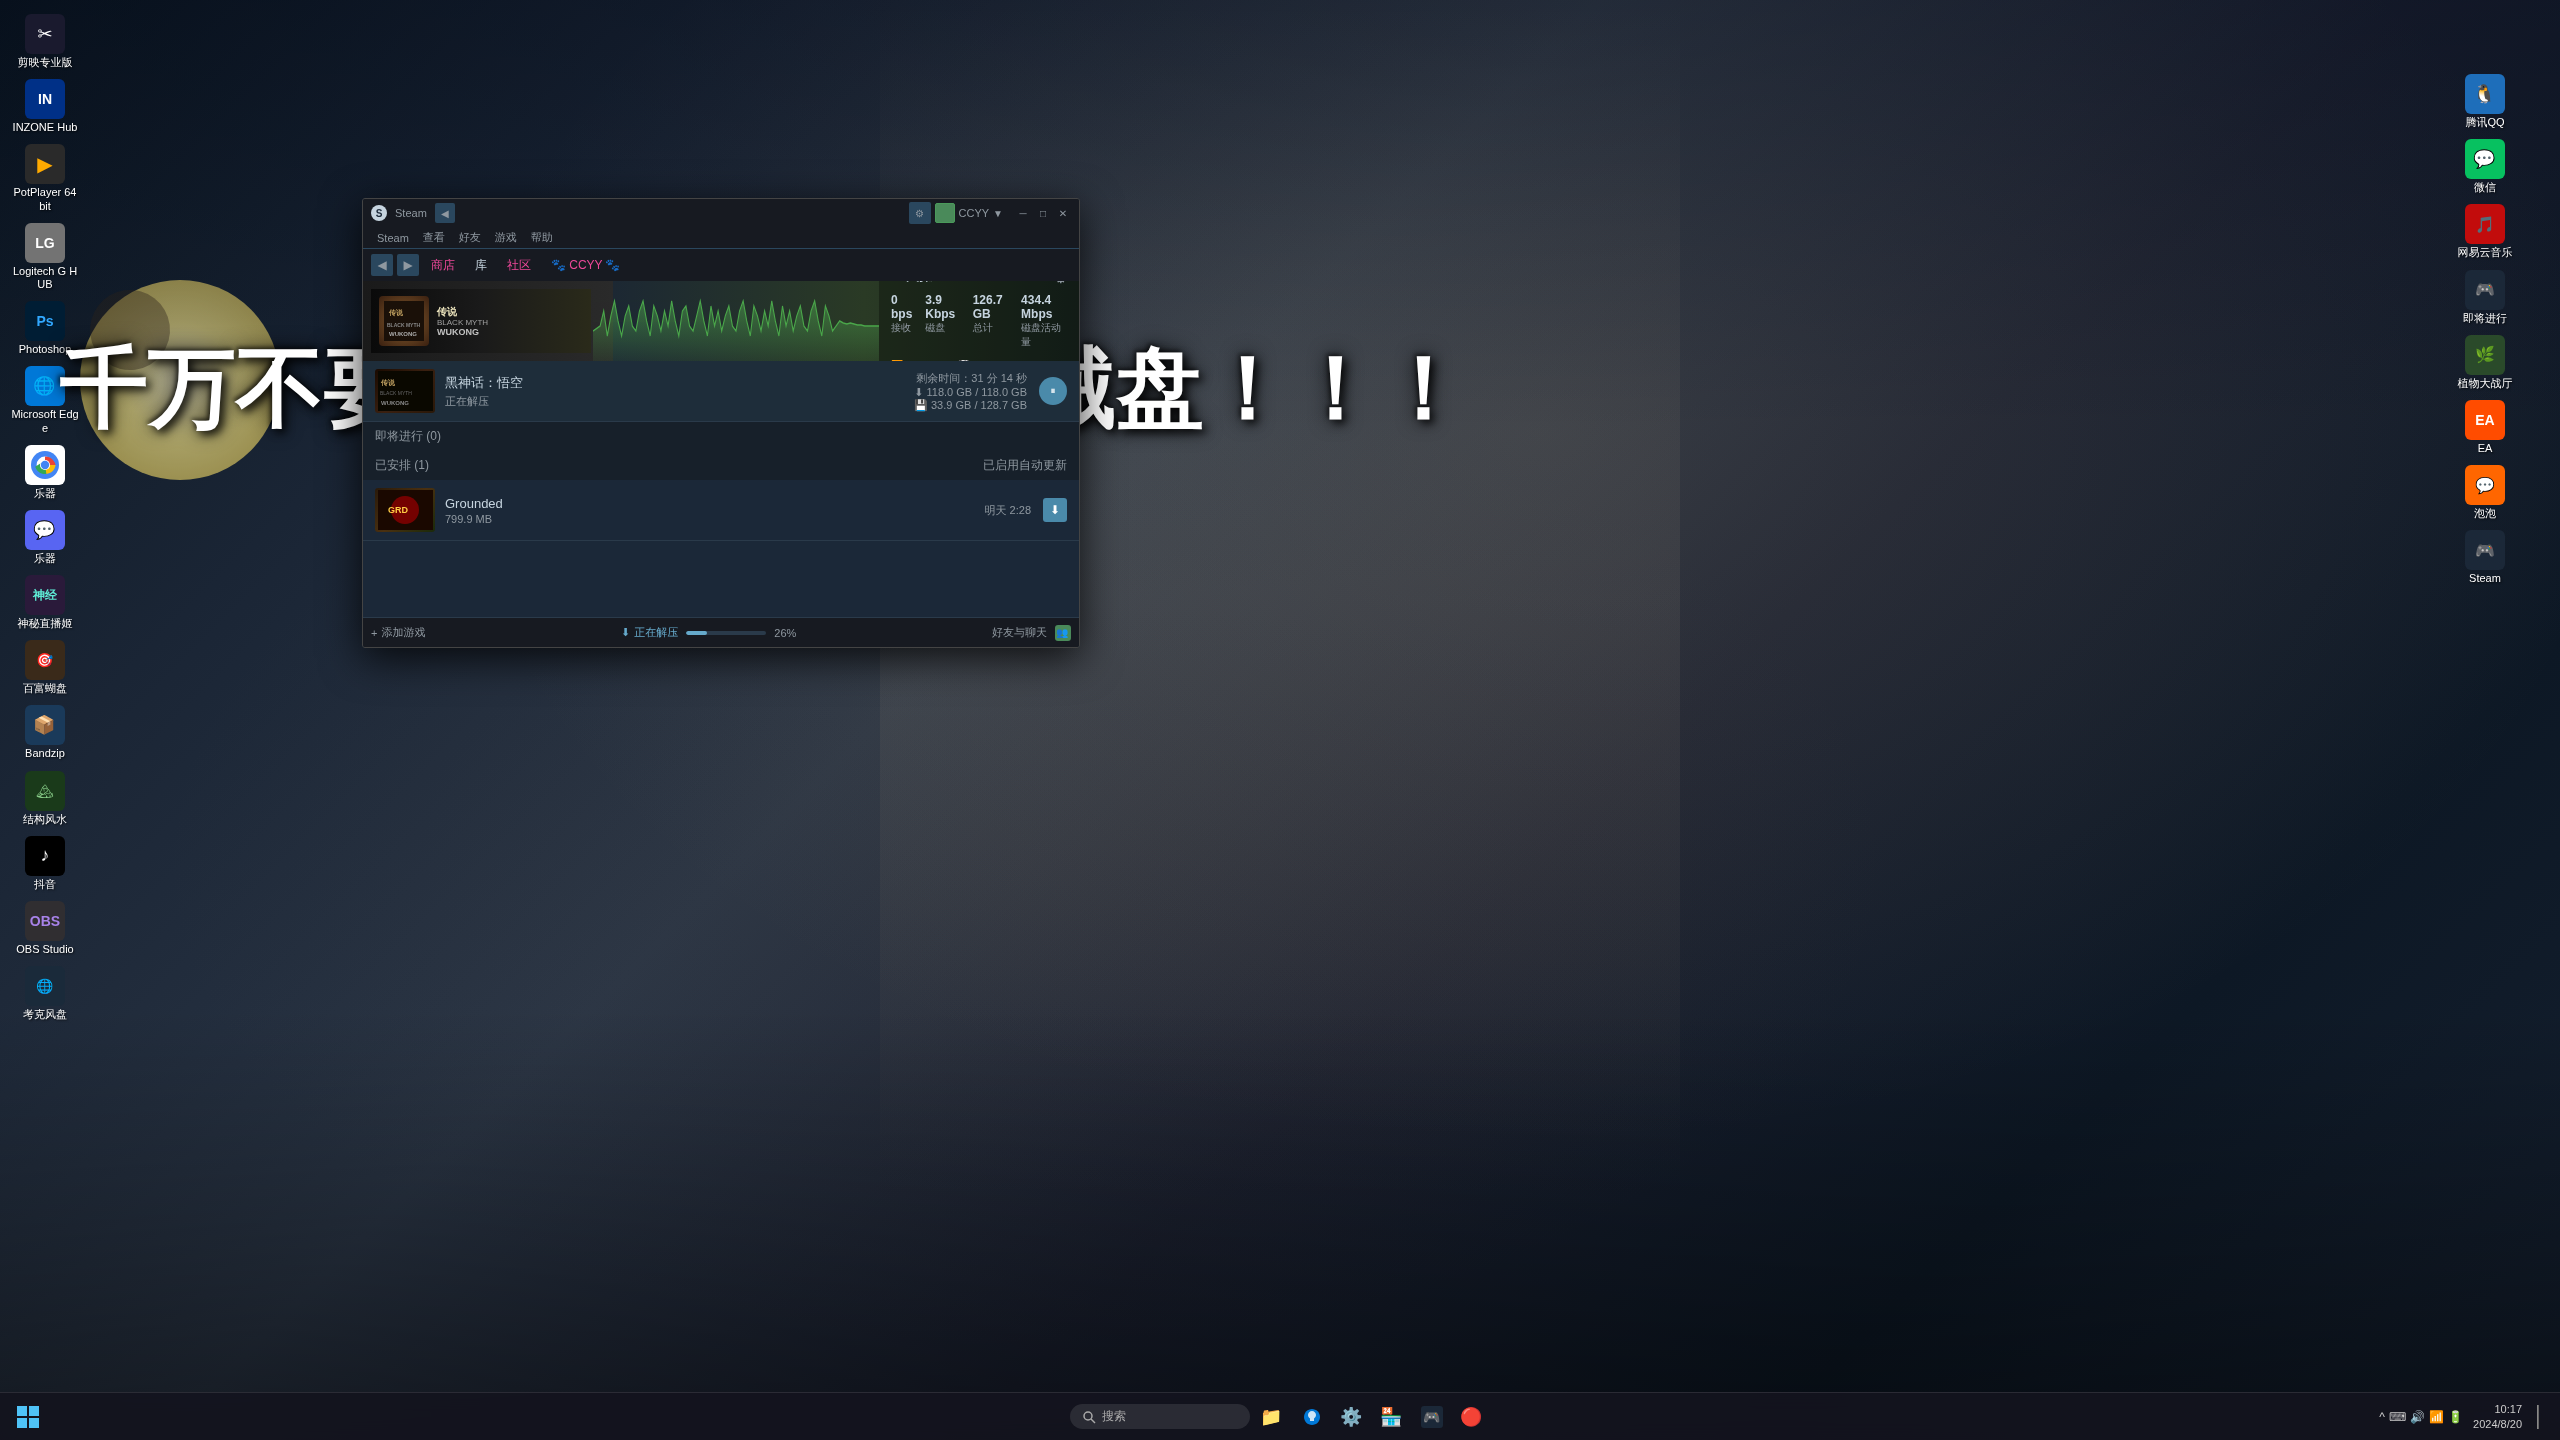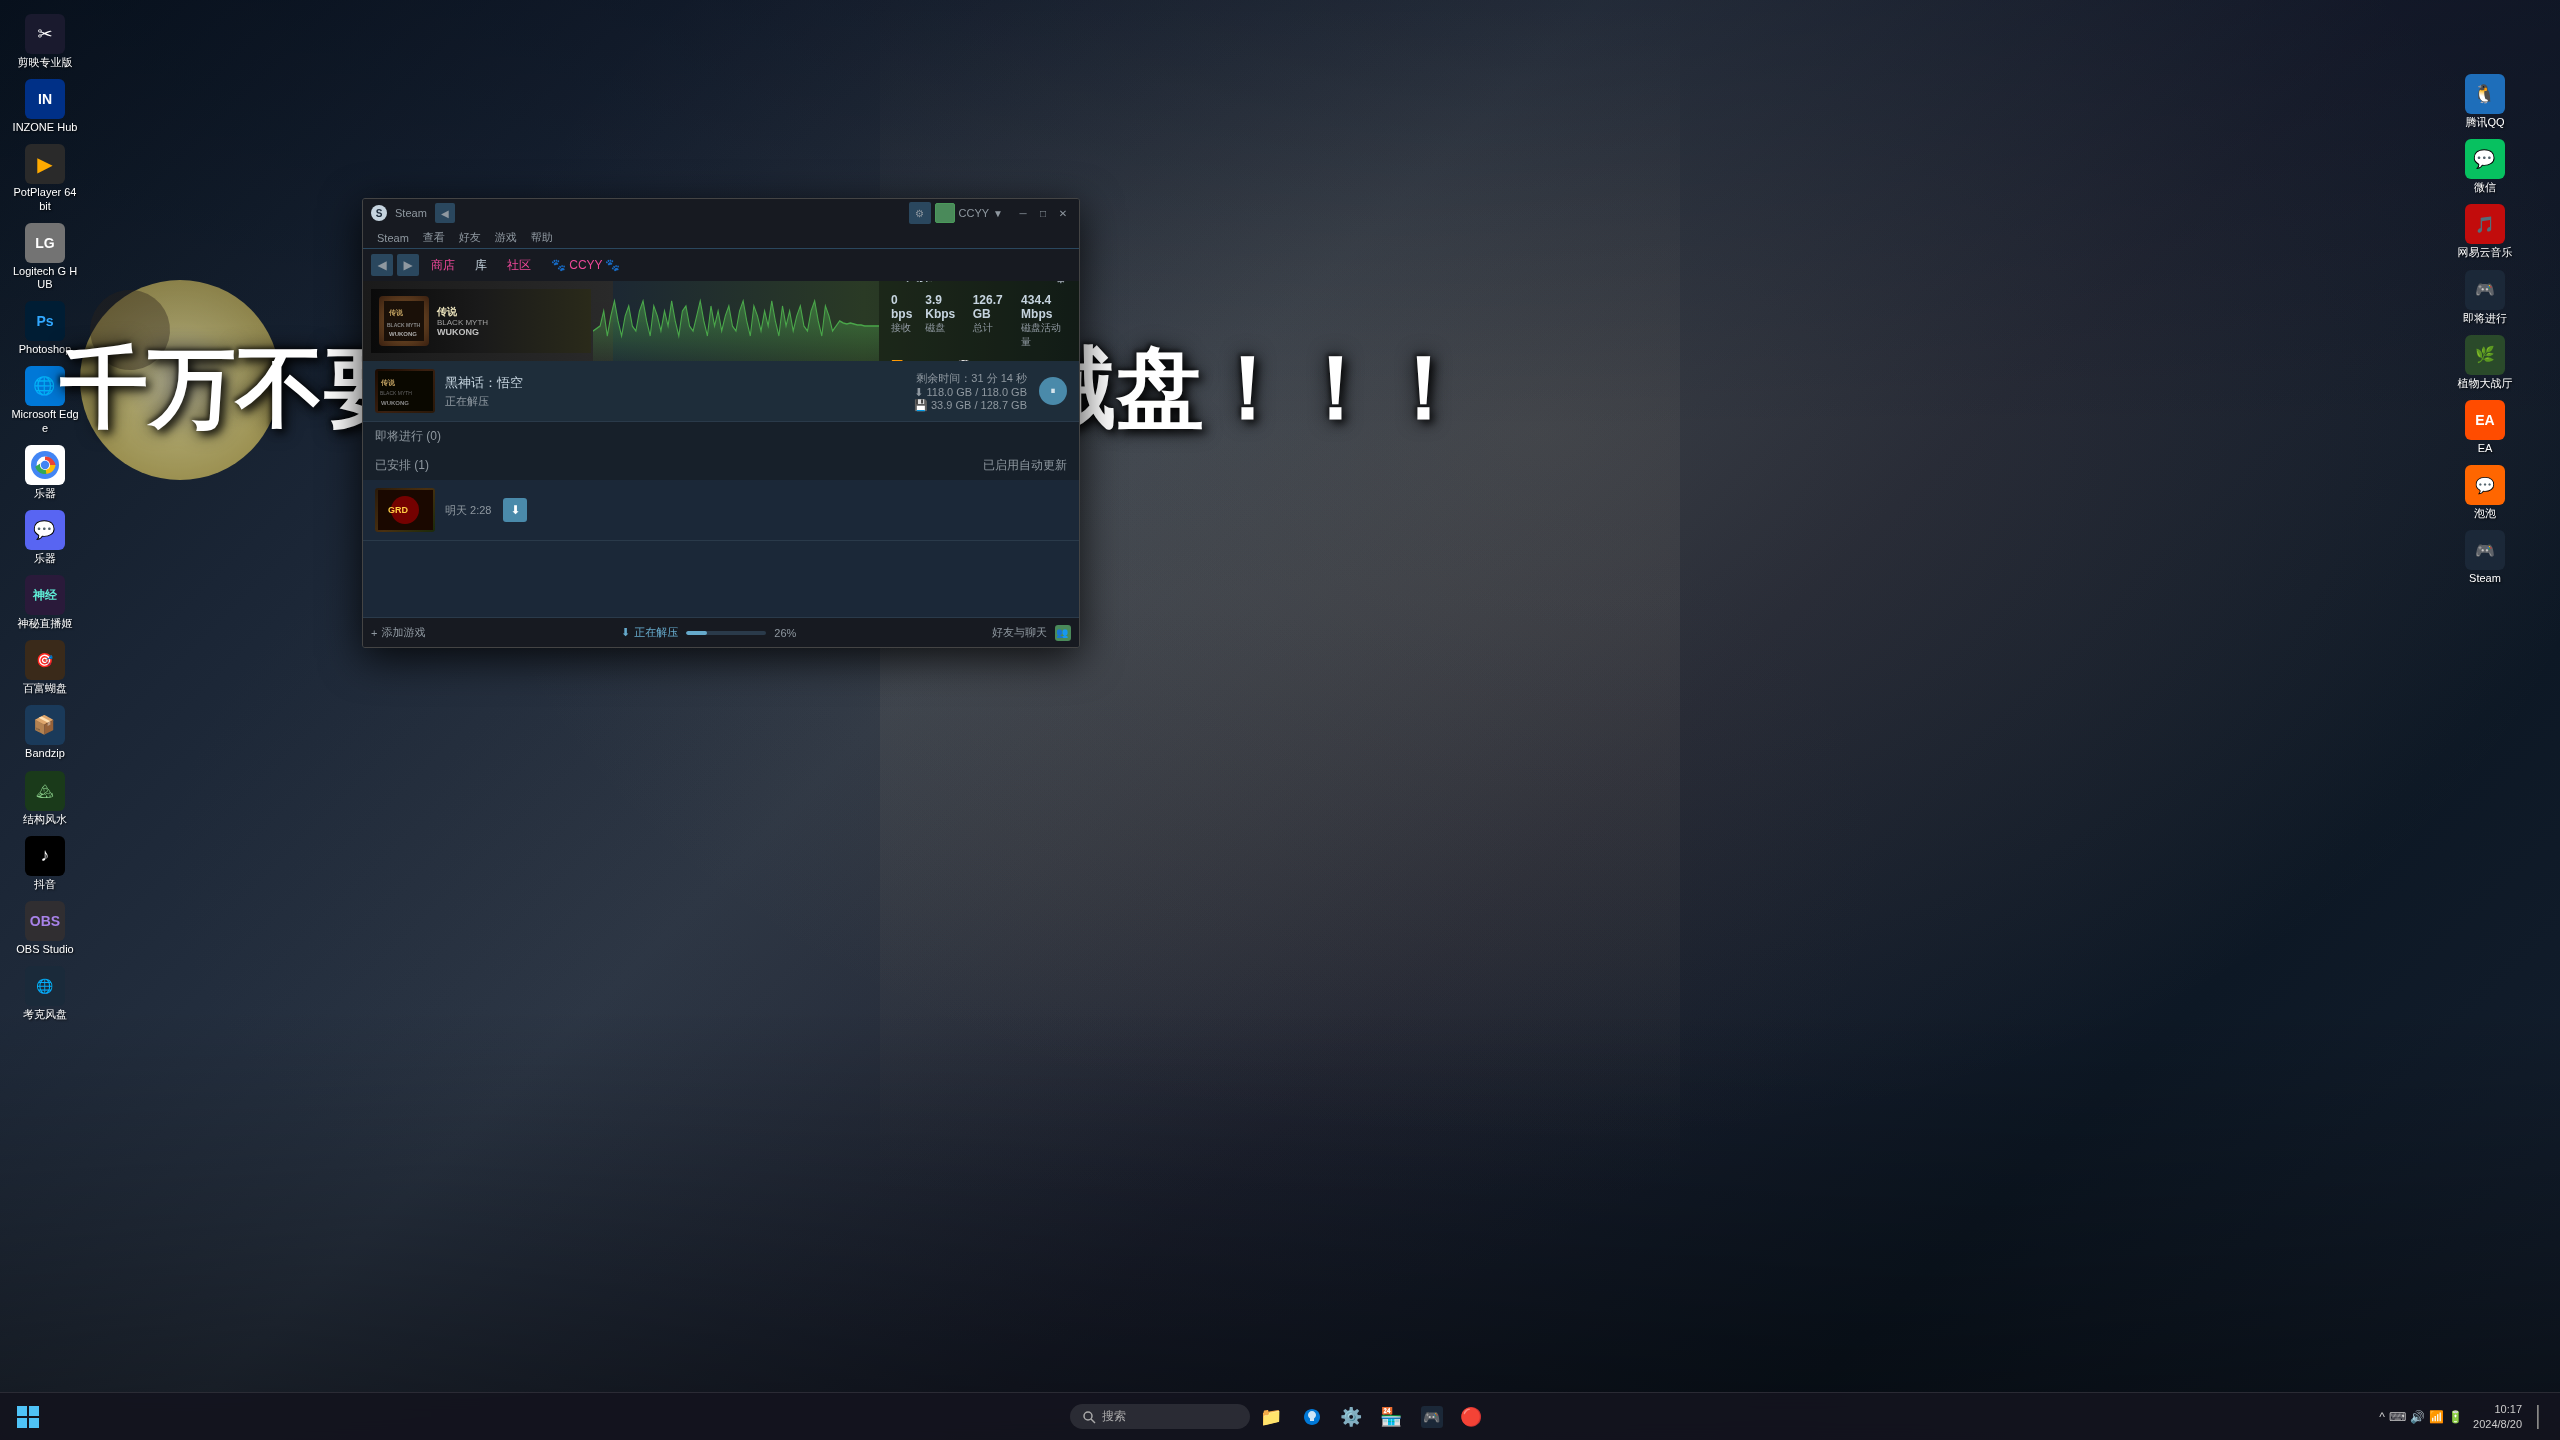--- a/index.html
+++ b/index.html
@@ -890,20 +890,24 @@
     <div class="download-item-grounded">
       <div class="download-item-thumb">
         <div style="width:100%;height:100%;background:linear-gradient(135deg,#2a1a0a,#4a3010,#1a2a0a);display:flex;align-items:center;justify-content:center;">
           <svg width="55" height="40" viewBox="0 0 55 40">
             <rect width="55" height="40" fill="#1a0800"></rect>
             <circle cx="27" cy="20" r="14" fill="#8B0000" opacity="0.8"></circle>
             <text x="10" y="23" font-size="9" fill="#ffcc44" font-weight="bold">GRD</text>
           </svg>
         </div>
       </div>
+      <div class="download-item-info">
+        <div class="download-item-name">Grounded</div>
+        <div class="download-item-status">799.9 MB</div>
+      </div>
       <div class="download-item-right">
         <span style="font-size:11px;color:#8f98a0;">明天 2:28</span>
         <div class="dl-icon">⬇</div>
       </div>
     </div>
   </div>
 
   <div class="steam-statusbar">
     <div class="status-add-game">
       <span>+</span>

